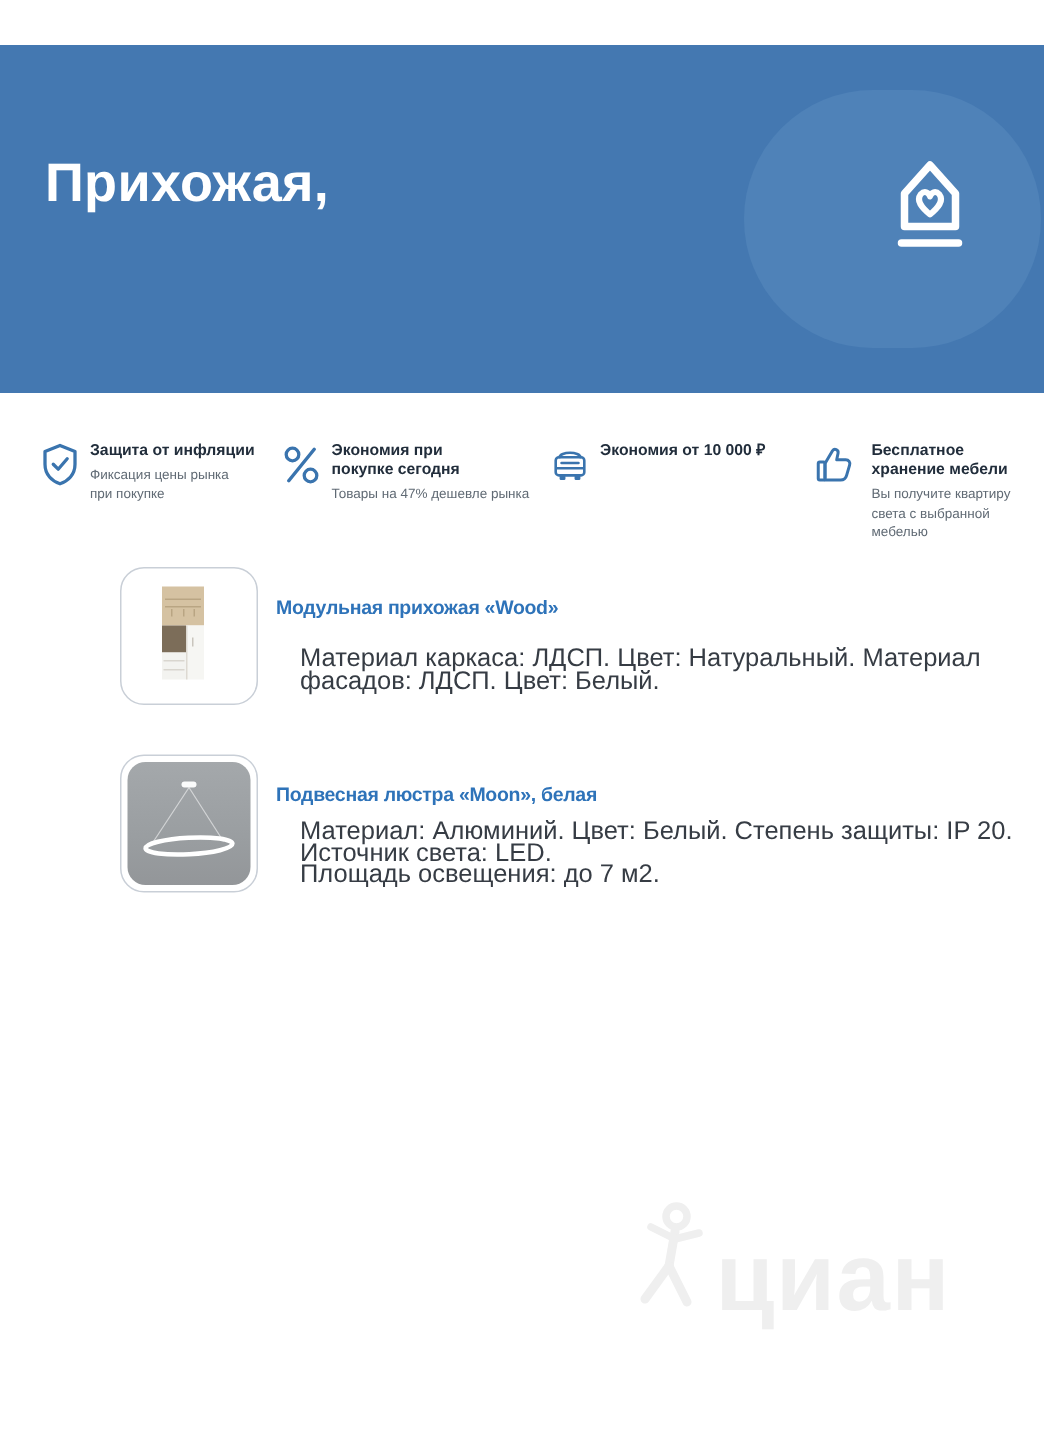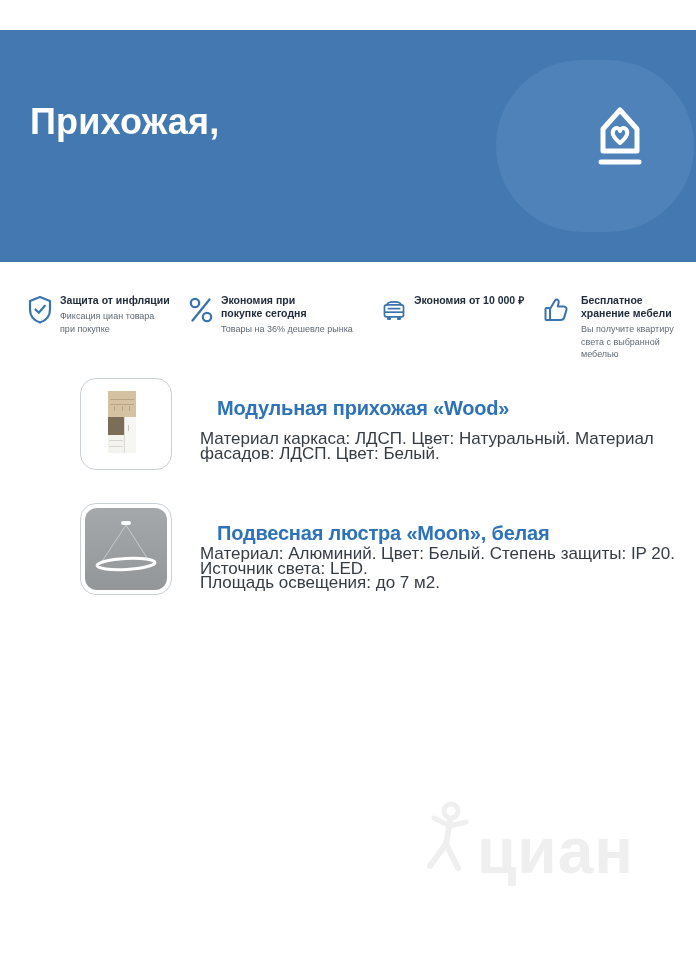--- a/index.html
+++ b/index.html
@@ -16,29 +16,29 @@
 
   
   .benefit{position:absolute;top:264px;display:flex;gap:7px;align-items:flex-start;}
   .benefit .bicon{flex:0 0 26px;width:26px;height:30px;margin-top:1px;}
   .benefit-title{font-size:10.5px;font-weight:bold;color:#212d3b;line-height:13px;
                  white-space:pre-line;}
   .benefit-sub{font-size:9px;color:#606a74;line-height:12.5px;margin-top:3px;
                white-space:pre-line;}
   .b1{left:27px;width:158px;}
   .b2{left:188px;width:172px;}
-  .b3{left:381px;width:162px;}
+  .b3{left:367px;width:162px;}
   .b4{left:543px;width:150px;gap:12px;}
 
   
   .pcard{position:absolute;left:80px;width:92px;height:92px;border:1px solid #c9cfd7;
          border-radius:16px;background:#fff;box-sizing:border-box;overflow:hidden;}
   .pcard1{top:348px;}
   .pcard2{top:473px;}
-  .ptitle{position:absolute;left:217px;font-size:20px;font-weight:bold;color:#2e73b9;
+  .ptitle{position:absolute;left:184px;font-size:13px;font-weight:bold;color:#2e73b9;
           letter-spacing:-.2px;cursor:pointer;}
   .ptitle1{top:367px;}
   .ptitle2{top:492px;}
   .pdesc{position:absolute;left:200px;width:482px;font-size:17px;color:#363c44;
          line-height:14.5px;white-space:pre-line;}
   .pdesc1{top:402px;}
   .pdesc2{top:517px;}
 
   
   .furn{position:absolute;left:27px;top:12px;width:28px;height:62px;}
@@ -83,35 +83,35 @@
     </div>
   </div>
 
   <div class="benefit b1">
     <svg class="bicon" viewBox="0 0 26 30" fill="none">
       <path d="M13 2 L23 6 V14.5 C23 21.5 18.3 25.8 13 27.5 C7.7 25.8 3 21.5 3 14.5 V6 Z" stroke="#3a74ae" stroke-width="2.2" stroke-linejoin="round"></path>
       <path d="M8.5 14.5 L11.8 17.8 L17.8 10.8" stroke="#3a74ae" stroke-width="2.2" stroke-linecap="round" stroke-linejoin="round"></path>
     </svg>
     <div>
       <div class="benefit-title">Защита от инфляции</div>
-      <div class="benefit-sub">Фиксация циан товара
+      <div class="benefit-sub">Фиксация цены рынка
 при покупке</div>
     </div>
   </div>
 
   <div class="benefit b2">
     <svg class="bicon" viewBox="0 0 26 30" fill="none">
       <path d="M21.5 4.5 L4.5 25.5" stroke="#3a74ae" stroke-width="2.3" stroke-linecap="round"></path>
       <circle cx="7" cy="8" r="4.2" stroke="#3a74ae" stroke-width="2.2"></circle>
       <circle cx="19" cy="22" r="4.2" stroke="#3a74ae" stroke-width="2.2"></circle>
     </svg>
     <div>
       <div class="benefit-title">Экономия при
 покупке сегодня</div>
-      <div class="benefit-sub">Товары на 36% дешевле рынка</div>
+      <div class="benefit-sub">Товары на 47% дешевле рынка</div>
     </div>
   </div>
 
   <div class="benefit b3">
     <svg class="bicon" viewBox="0 0 30 30" fill="none">
       <path d="M7 9 C7 4.5, 23 4.5, 23 9" stroke="#3a74ae" stroke-width="2" stroke-linecap="round"></path>
       <rect x="4" y="9" width="22" height="14" rx="2.5" stroke="#3a74ae" stroke-width="2"></rect>
       <path d="M4 17.5 H26" stroke="#3a74ae" stroke-width="2"></path>
       <path d="M8.5 13.5 H21.5" stroke="#3a74ae" stroke-width="2" stroke-linecap="round"></path>
       <rect x="7" y="23" width="4.5" height="3.5" rx="1" fill="#3a74ae"></rect>

